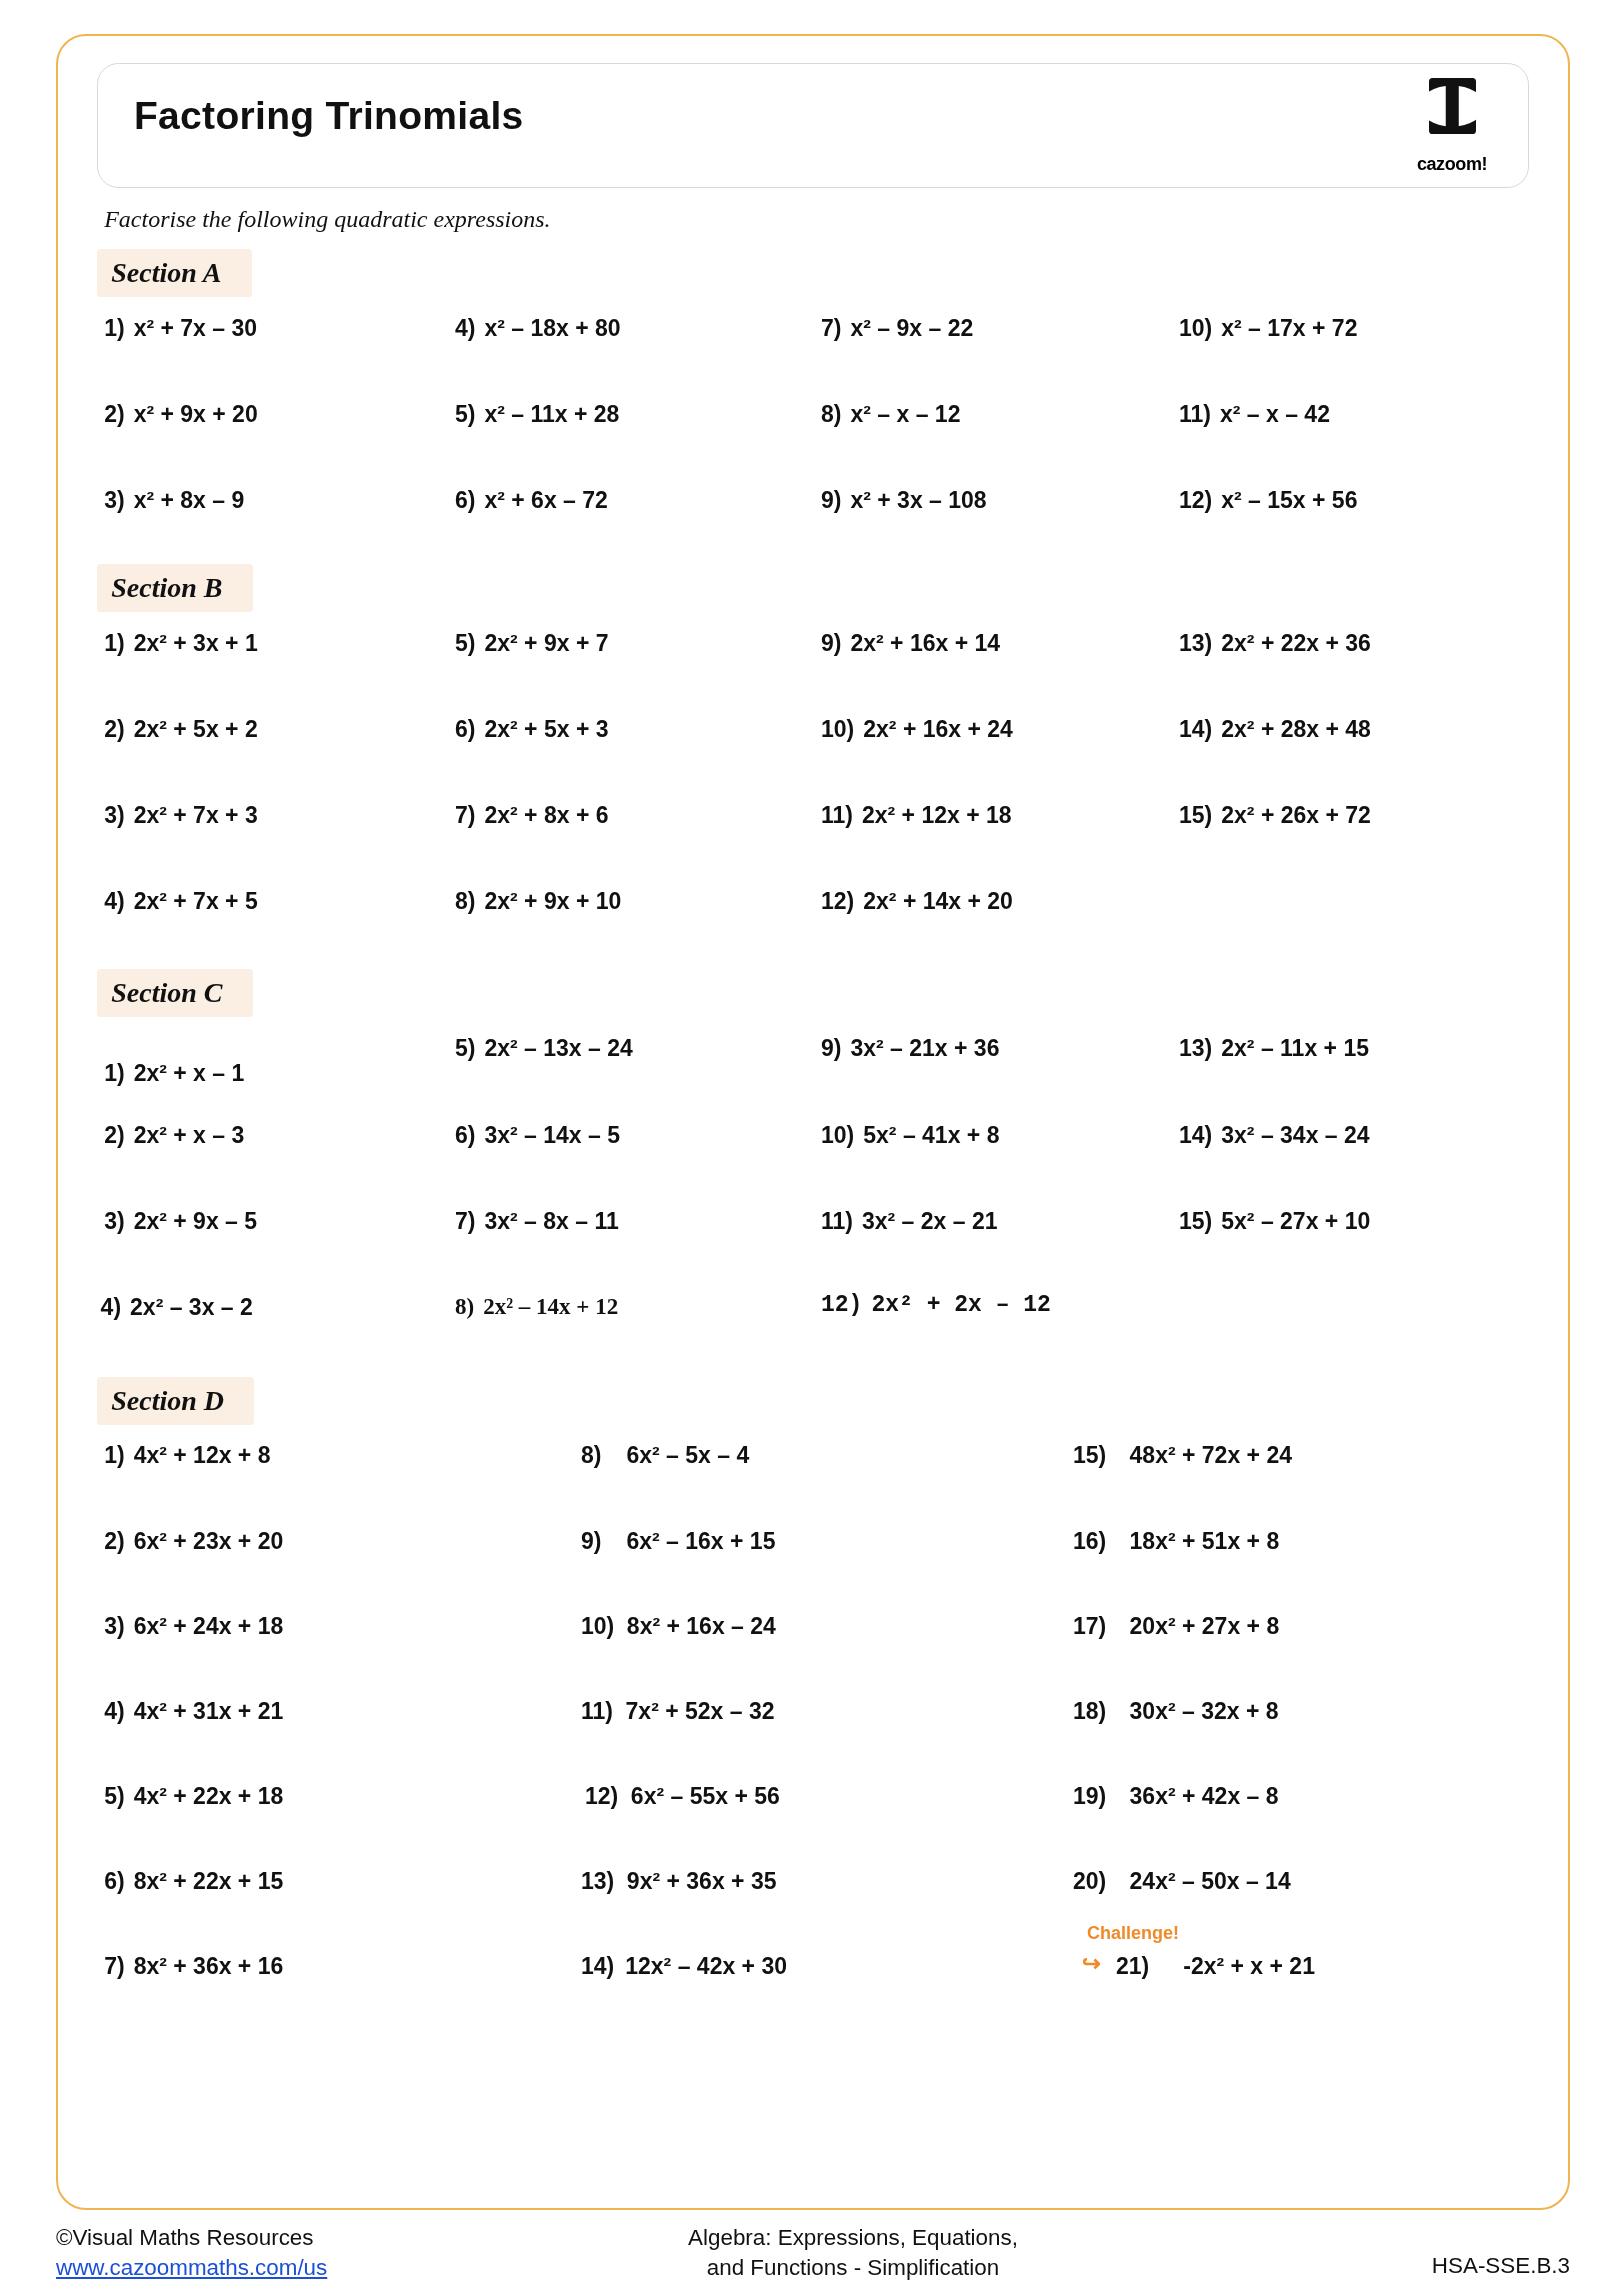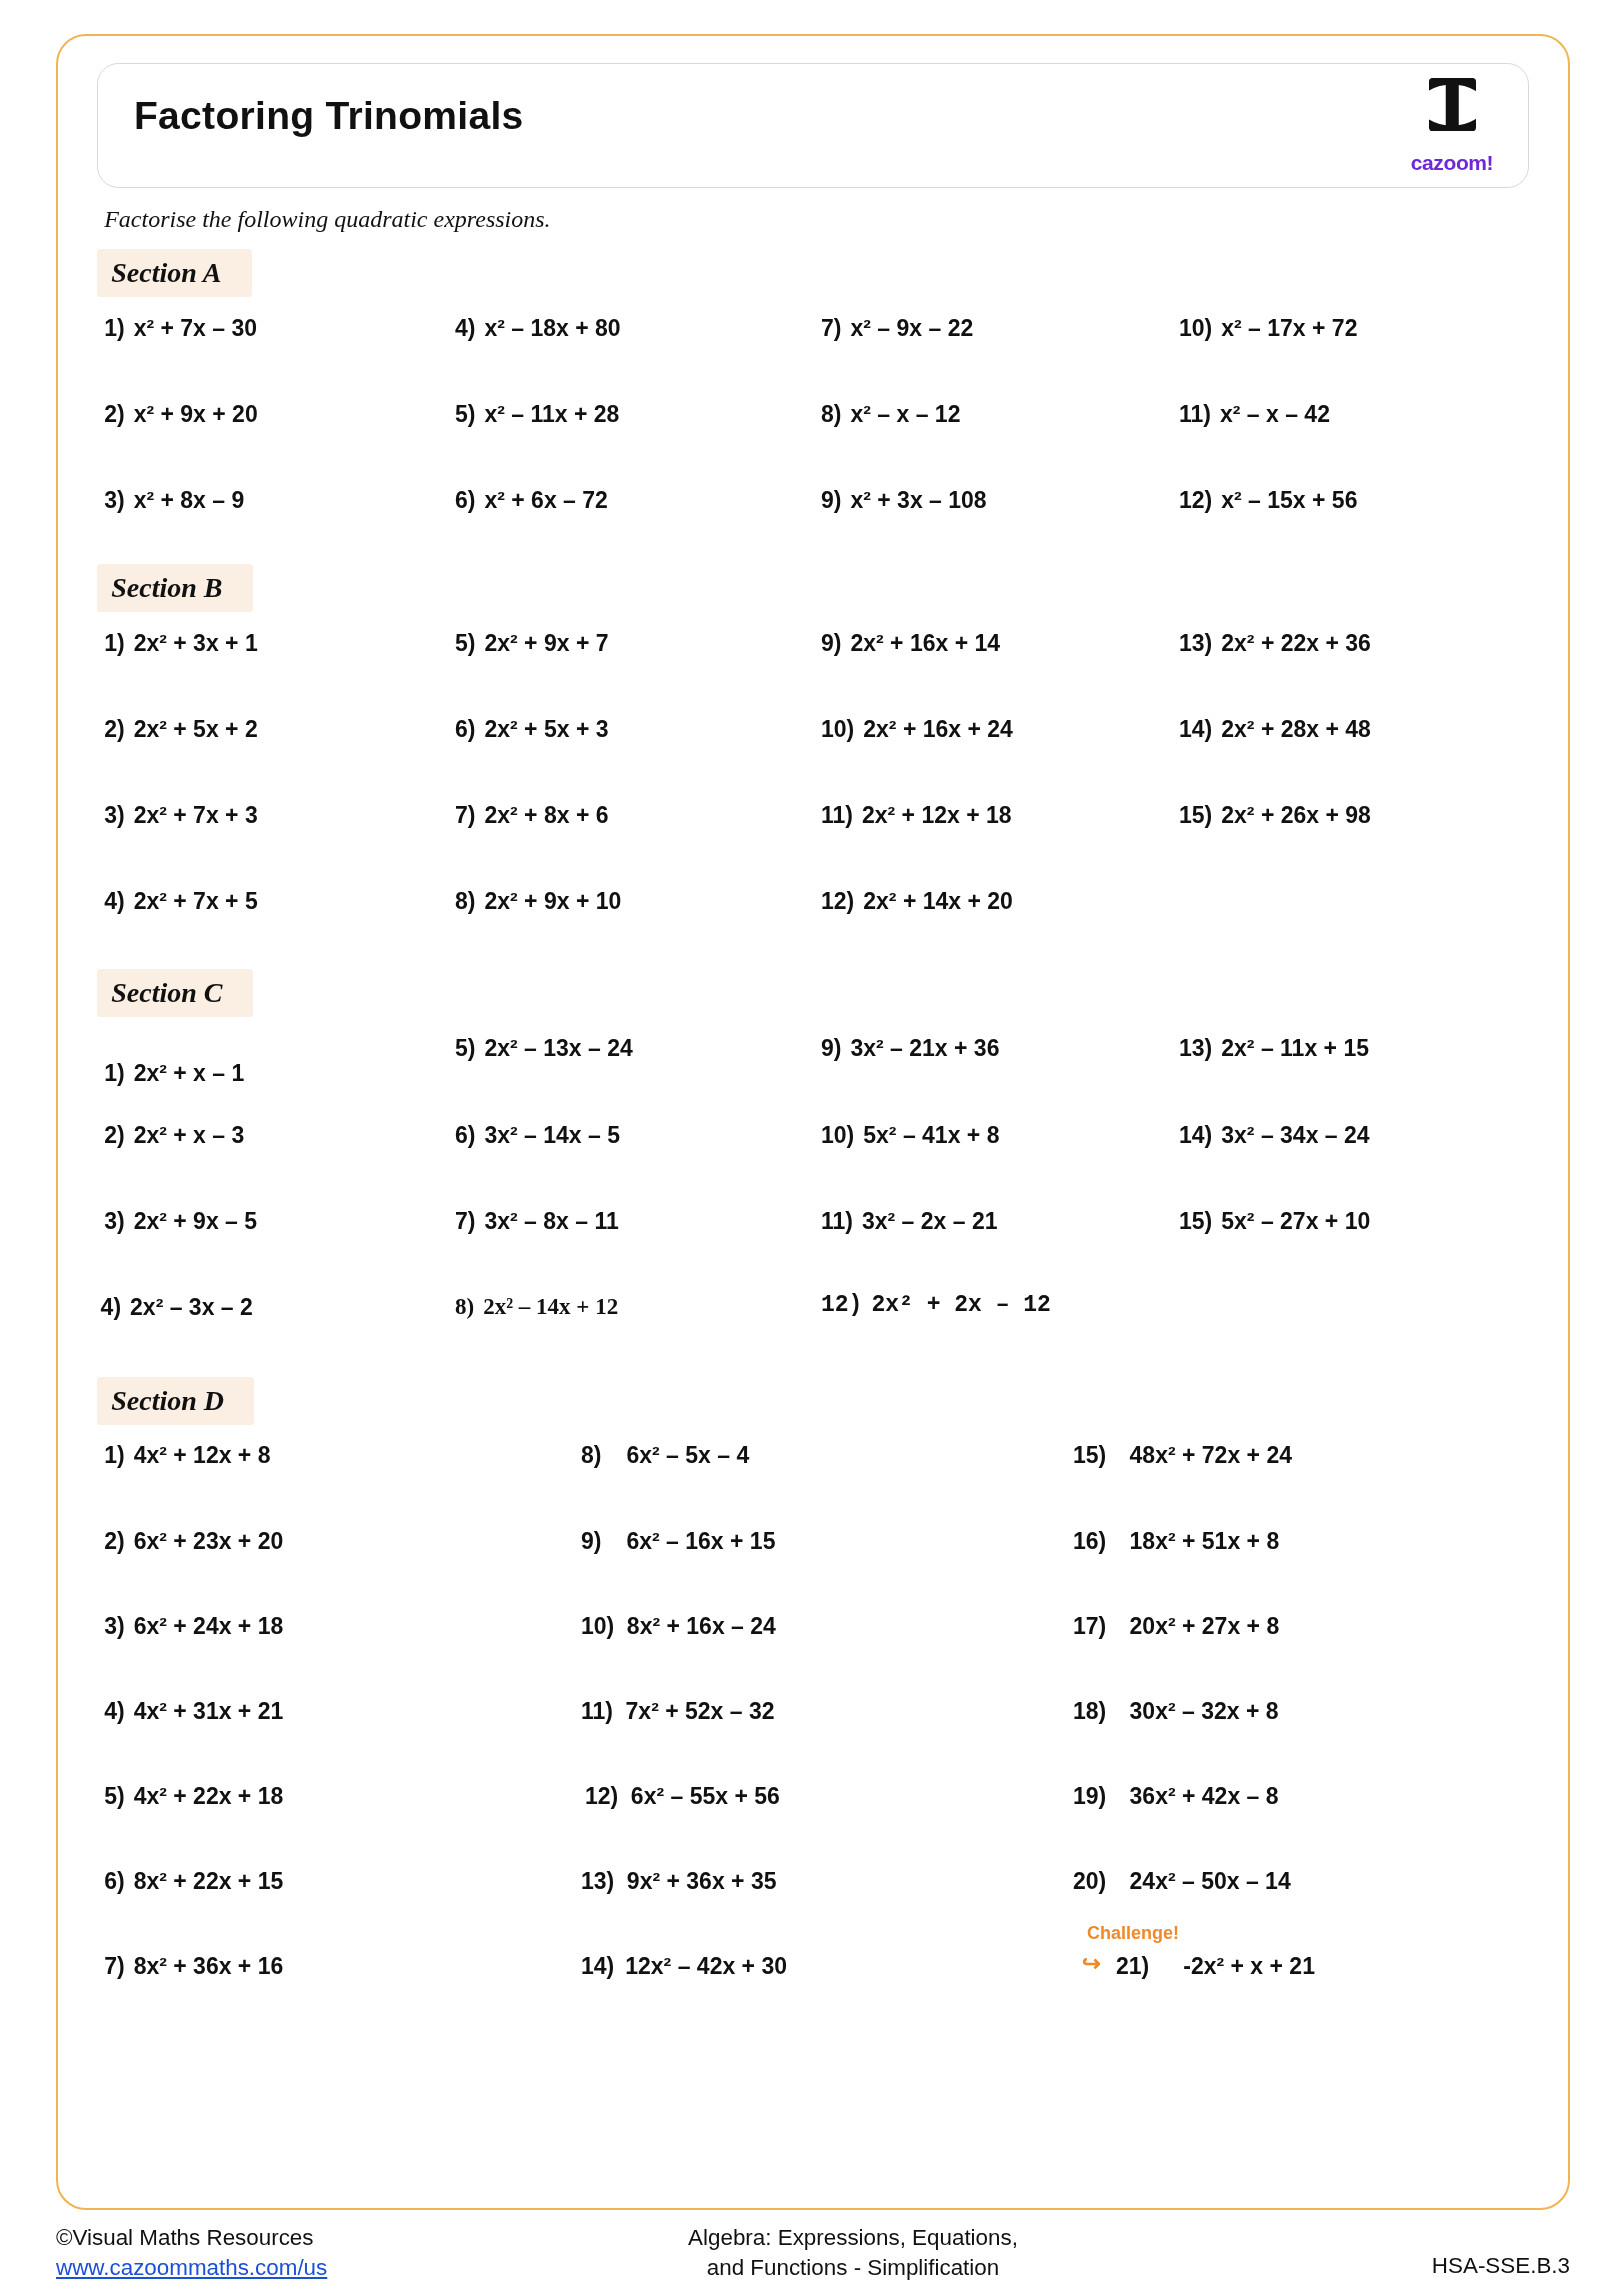--- a/index.html
+++ b/index.html
@@ -84,23 +84,23 @@
     position: absolute;
     left: 50%;
     top: 50%;
     width: 12.5px;
     height: 63px;
     background: #111111;
     transform: translate(-50%, -50%);
   }
   .logo-text {
     margin-top: 20px;
-    font-size: 21px;
-    font-weight: bold;
-    color: #6d28d9;
+    font-size: 18px;
+    font-weight: bold;
+    color: #000000;
     letter-spacing: -0.4px;
   }
   
   .instruction {
     margin-top: 18px;
     margin-left: 7.2px;
     font-family: "Liberation Serif", serif;
     font-style: italic;
     font-size: 24px;
     color: #111111;
@@ -232,21 +232,21 @@
         <div class="q" style="left:358px; top:183px;"><span class="num">7)</span><span>2x² + 8x + 6</span></div>
         <div class="q" style="left:358px; top:269px;"><span class="num">8)</span><span>2x² + 9x + 10</span></div>
 
         <div class="q" style="left:724px; top:10.7px;"><span class="num">9)</span><span>2x² + 16x + 14</span></div>
         <div class="q" style="left:724px; top:97px;"><span class="num">10)</span><span>2x² + 16x + 24</span></div>
         <div class="q" style="left:724px; top:183px;"><span class="num">11)</span><span>2x² + 12x + 18</span></div>
         <div class="q" style="left:724px; top:269px;"><span class="num">12)</span><span>2x² + 14x + 20</span></div>
 
         <div class="q" style="left:1082px; top:10.7px;"><span class="num">13)</span><span>2x² + 22x + 36</span></div>
         <div class="q" style="left:1082px; top:97px;"><span class="num">14)</span><span>2x² + 28x + 48</span></div>
-        <div class="q" style="left:1082px; top:183px;"><span class="num">15)</span><span>2x² + 26x + 98</span></div>
+        <div class="q" style="left:1082px; top:183px;"><span class="num">15)</span><span>2x² + 26x + 72</span></div>
       </div>
     </div>
 
     <div class="section" style="margin-top:54px;">
       <div class="section-header">Section C</div>
       <div class="grid" style="height:296px;">
         <div class="q" style="left:7.2px;  top:10.7px;margin-top:25px;"><span class="num">1)</span><span>2x² + x – 1</span></div>
         <div class="q" style="left:7.2px;  top:97px;"><span class="num">2)</span><span>2x² + x – 3</span></div>
         <div class="q" style="left:7.2px;  top:183px;"><span class="num">3)</span><span>2x² + 9x – 5</span></div>
         <div class="q" style="left:3.6px;  top:269px;"><span class="num">4)</span><span>2x² – 3x – 2</span></div>

